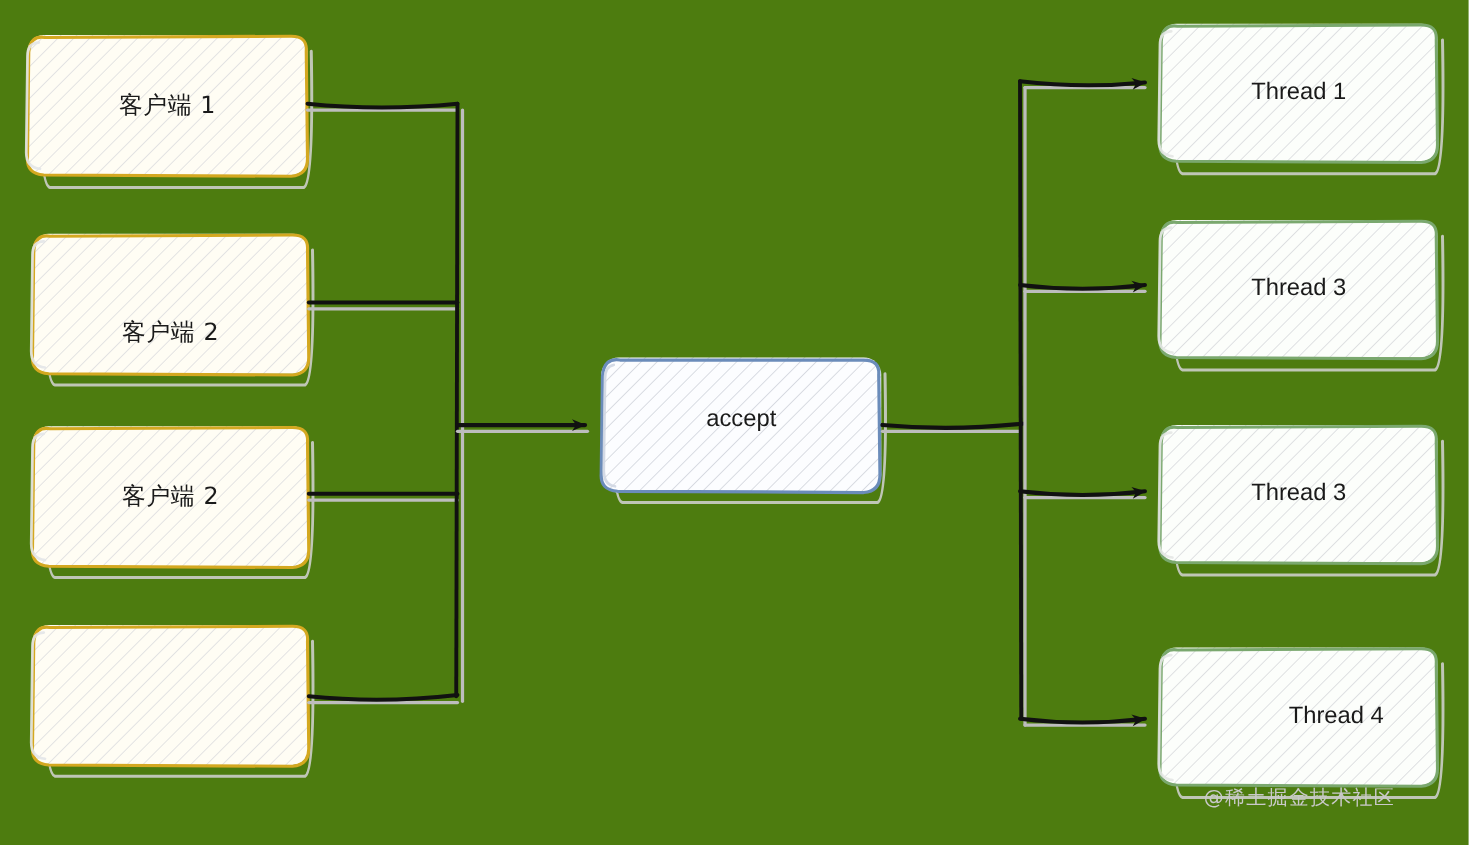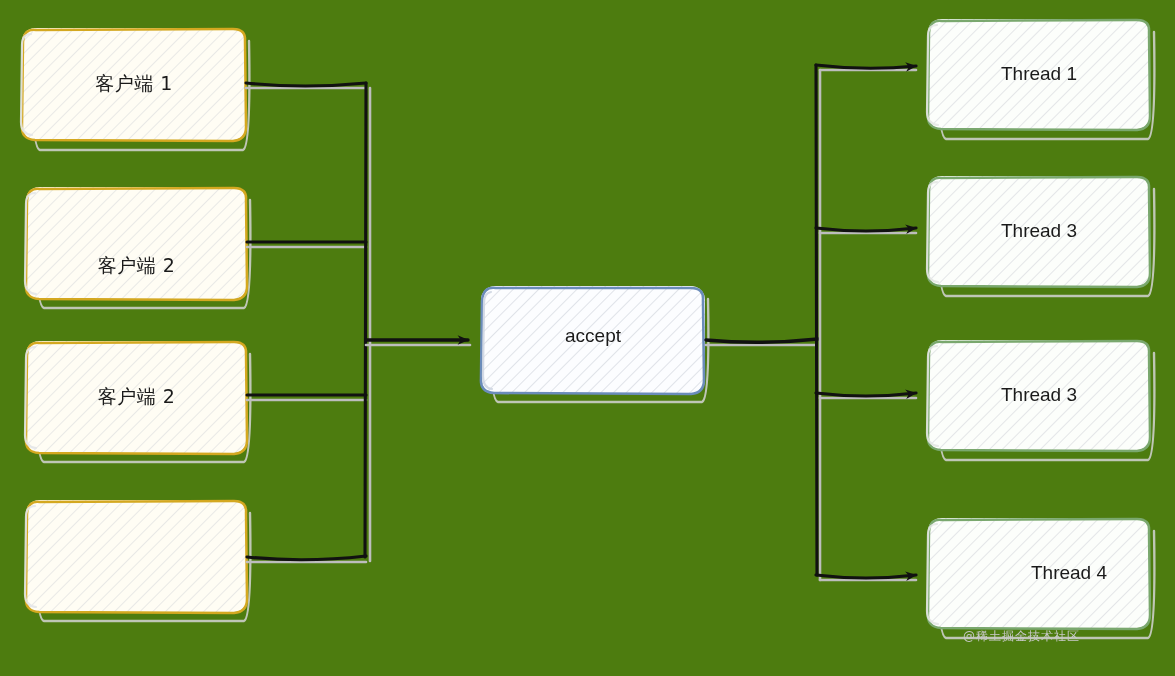--- a/index.html
+++ b/index.html
@@ -47,21 +47,21 @@
     font-family: "Liberation Sans", sans-serif;
   }
   .label-thread {
     font-size: 19px;
     font-family: "Liberation Sans", sans-serif;
   }
   .watermark {
     position: absolute;
     left: 963px;
     top: 628px;
-    font-size: 12px;
+    font-size: 16px;
     font-family: "DejaVu Sans", "Liberation Sans", sans-serif;
     color: #c9c9c9;
     letter-spacing: 1px;
     white-space: nowrap;
     pointer-events: none;
   }
 </style>
 </head>
 <body>
 

